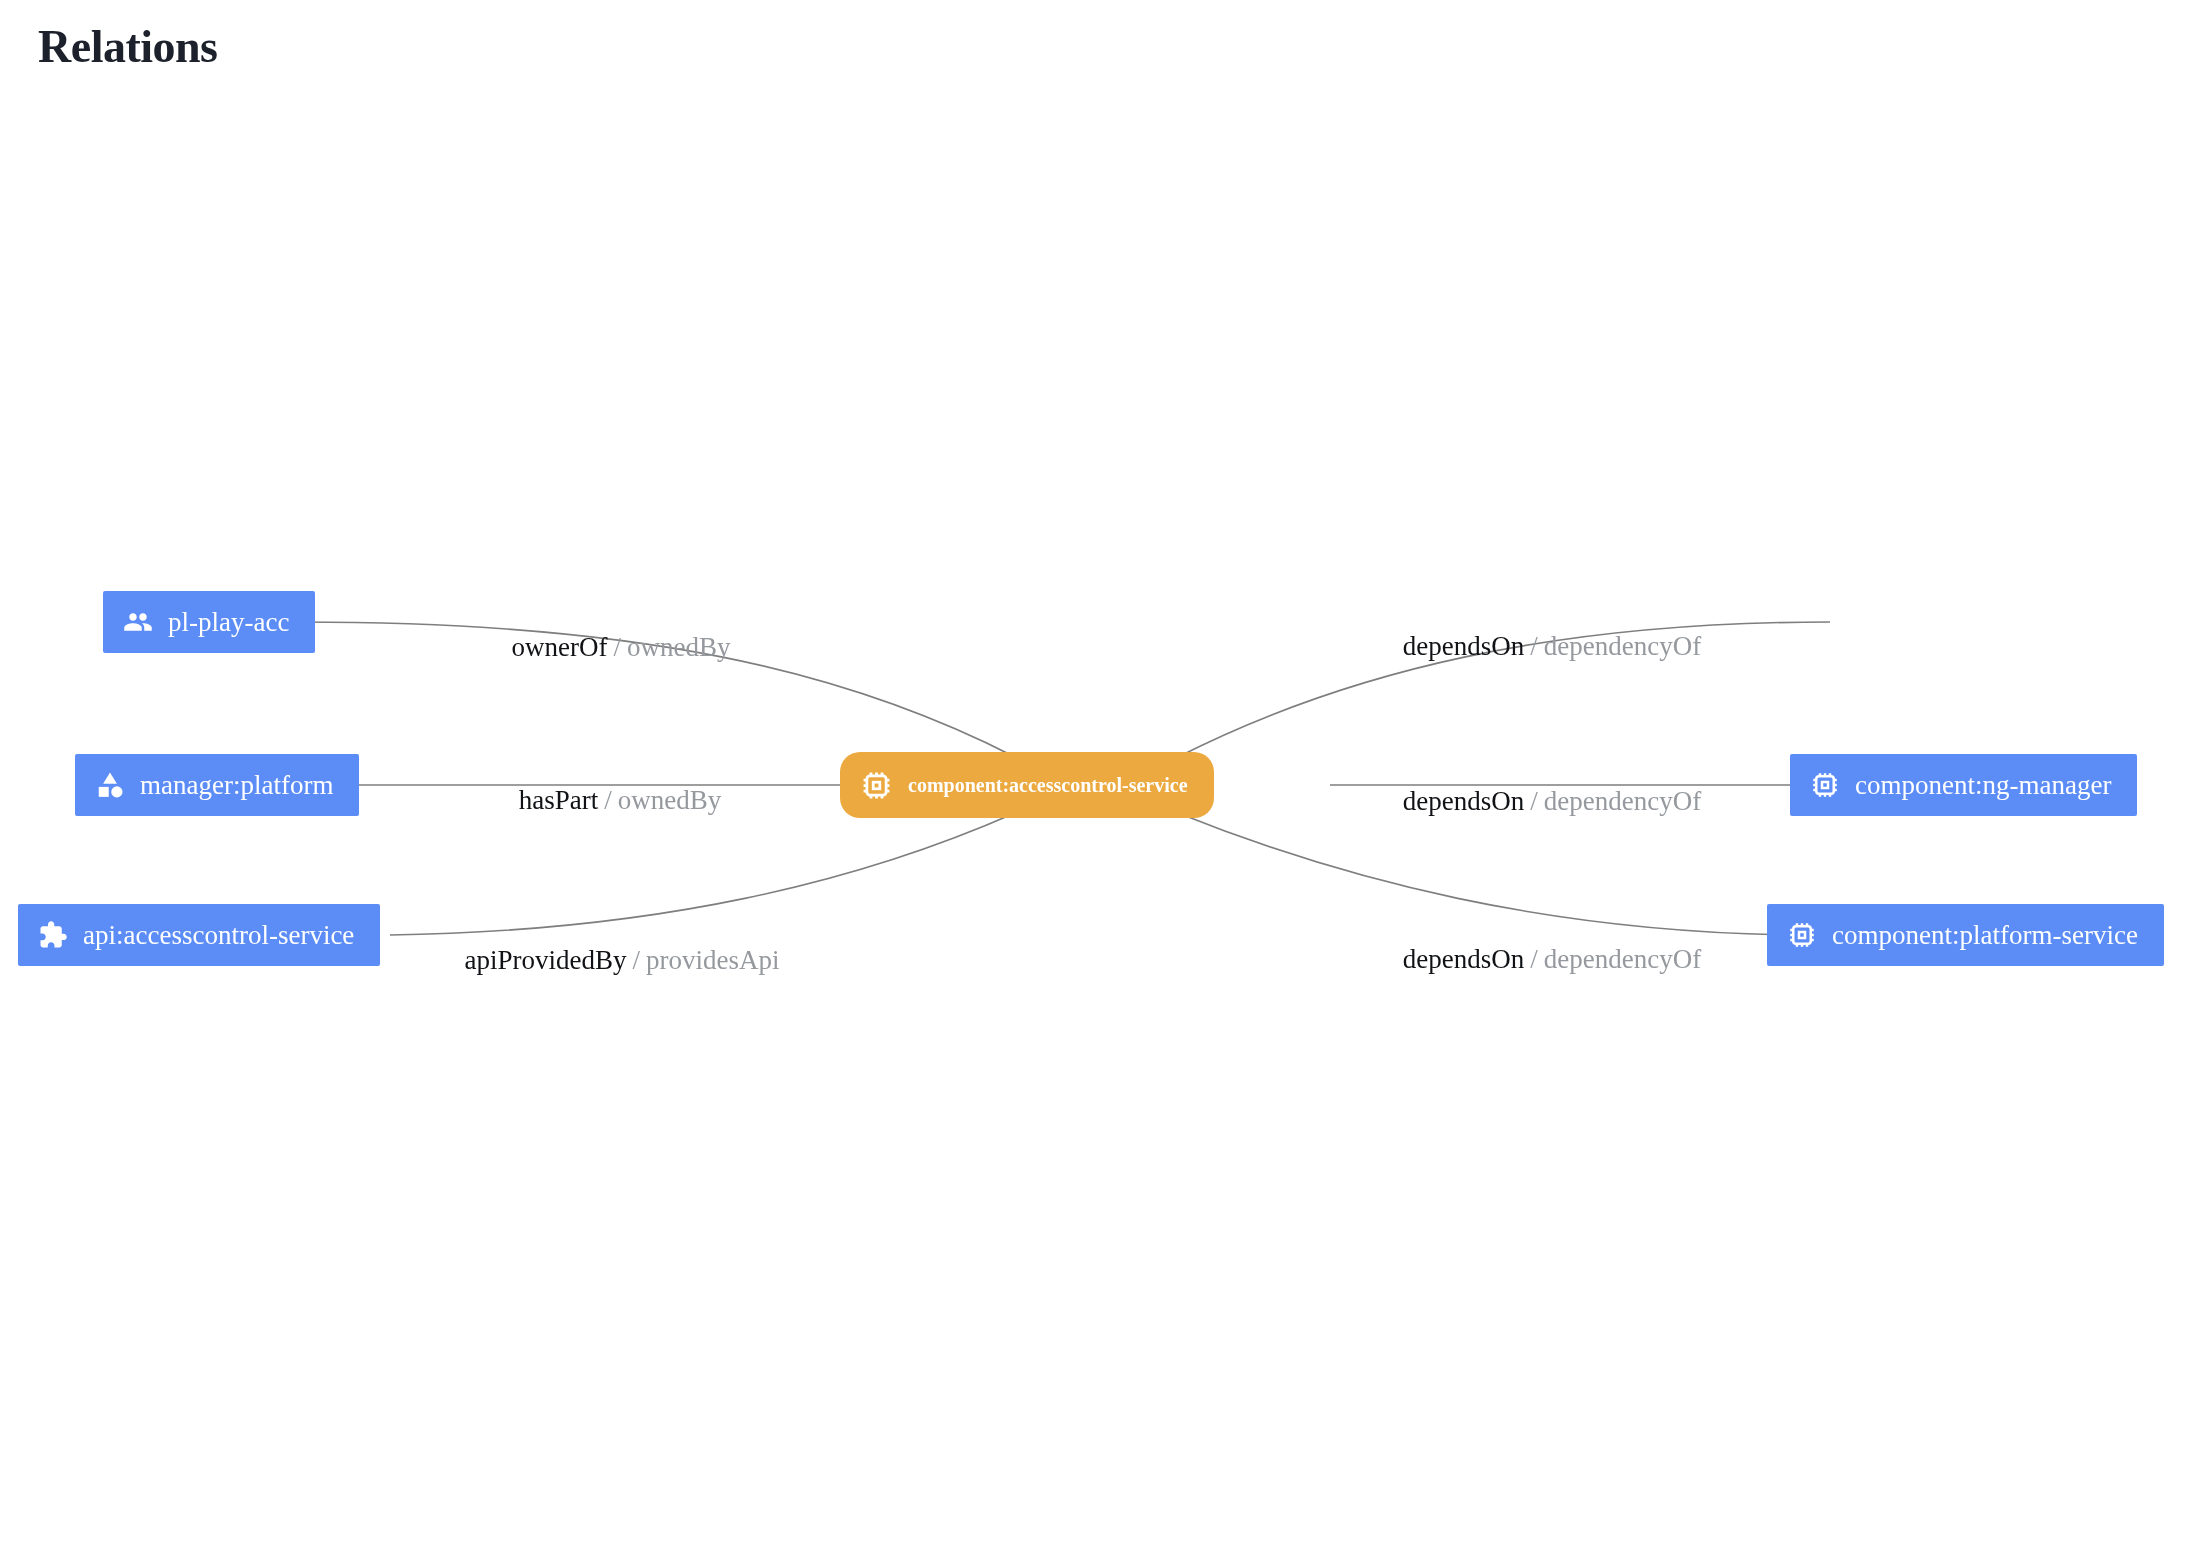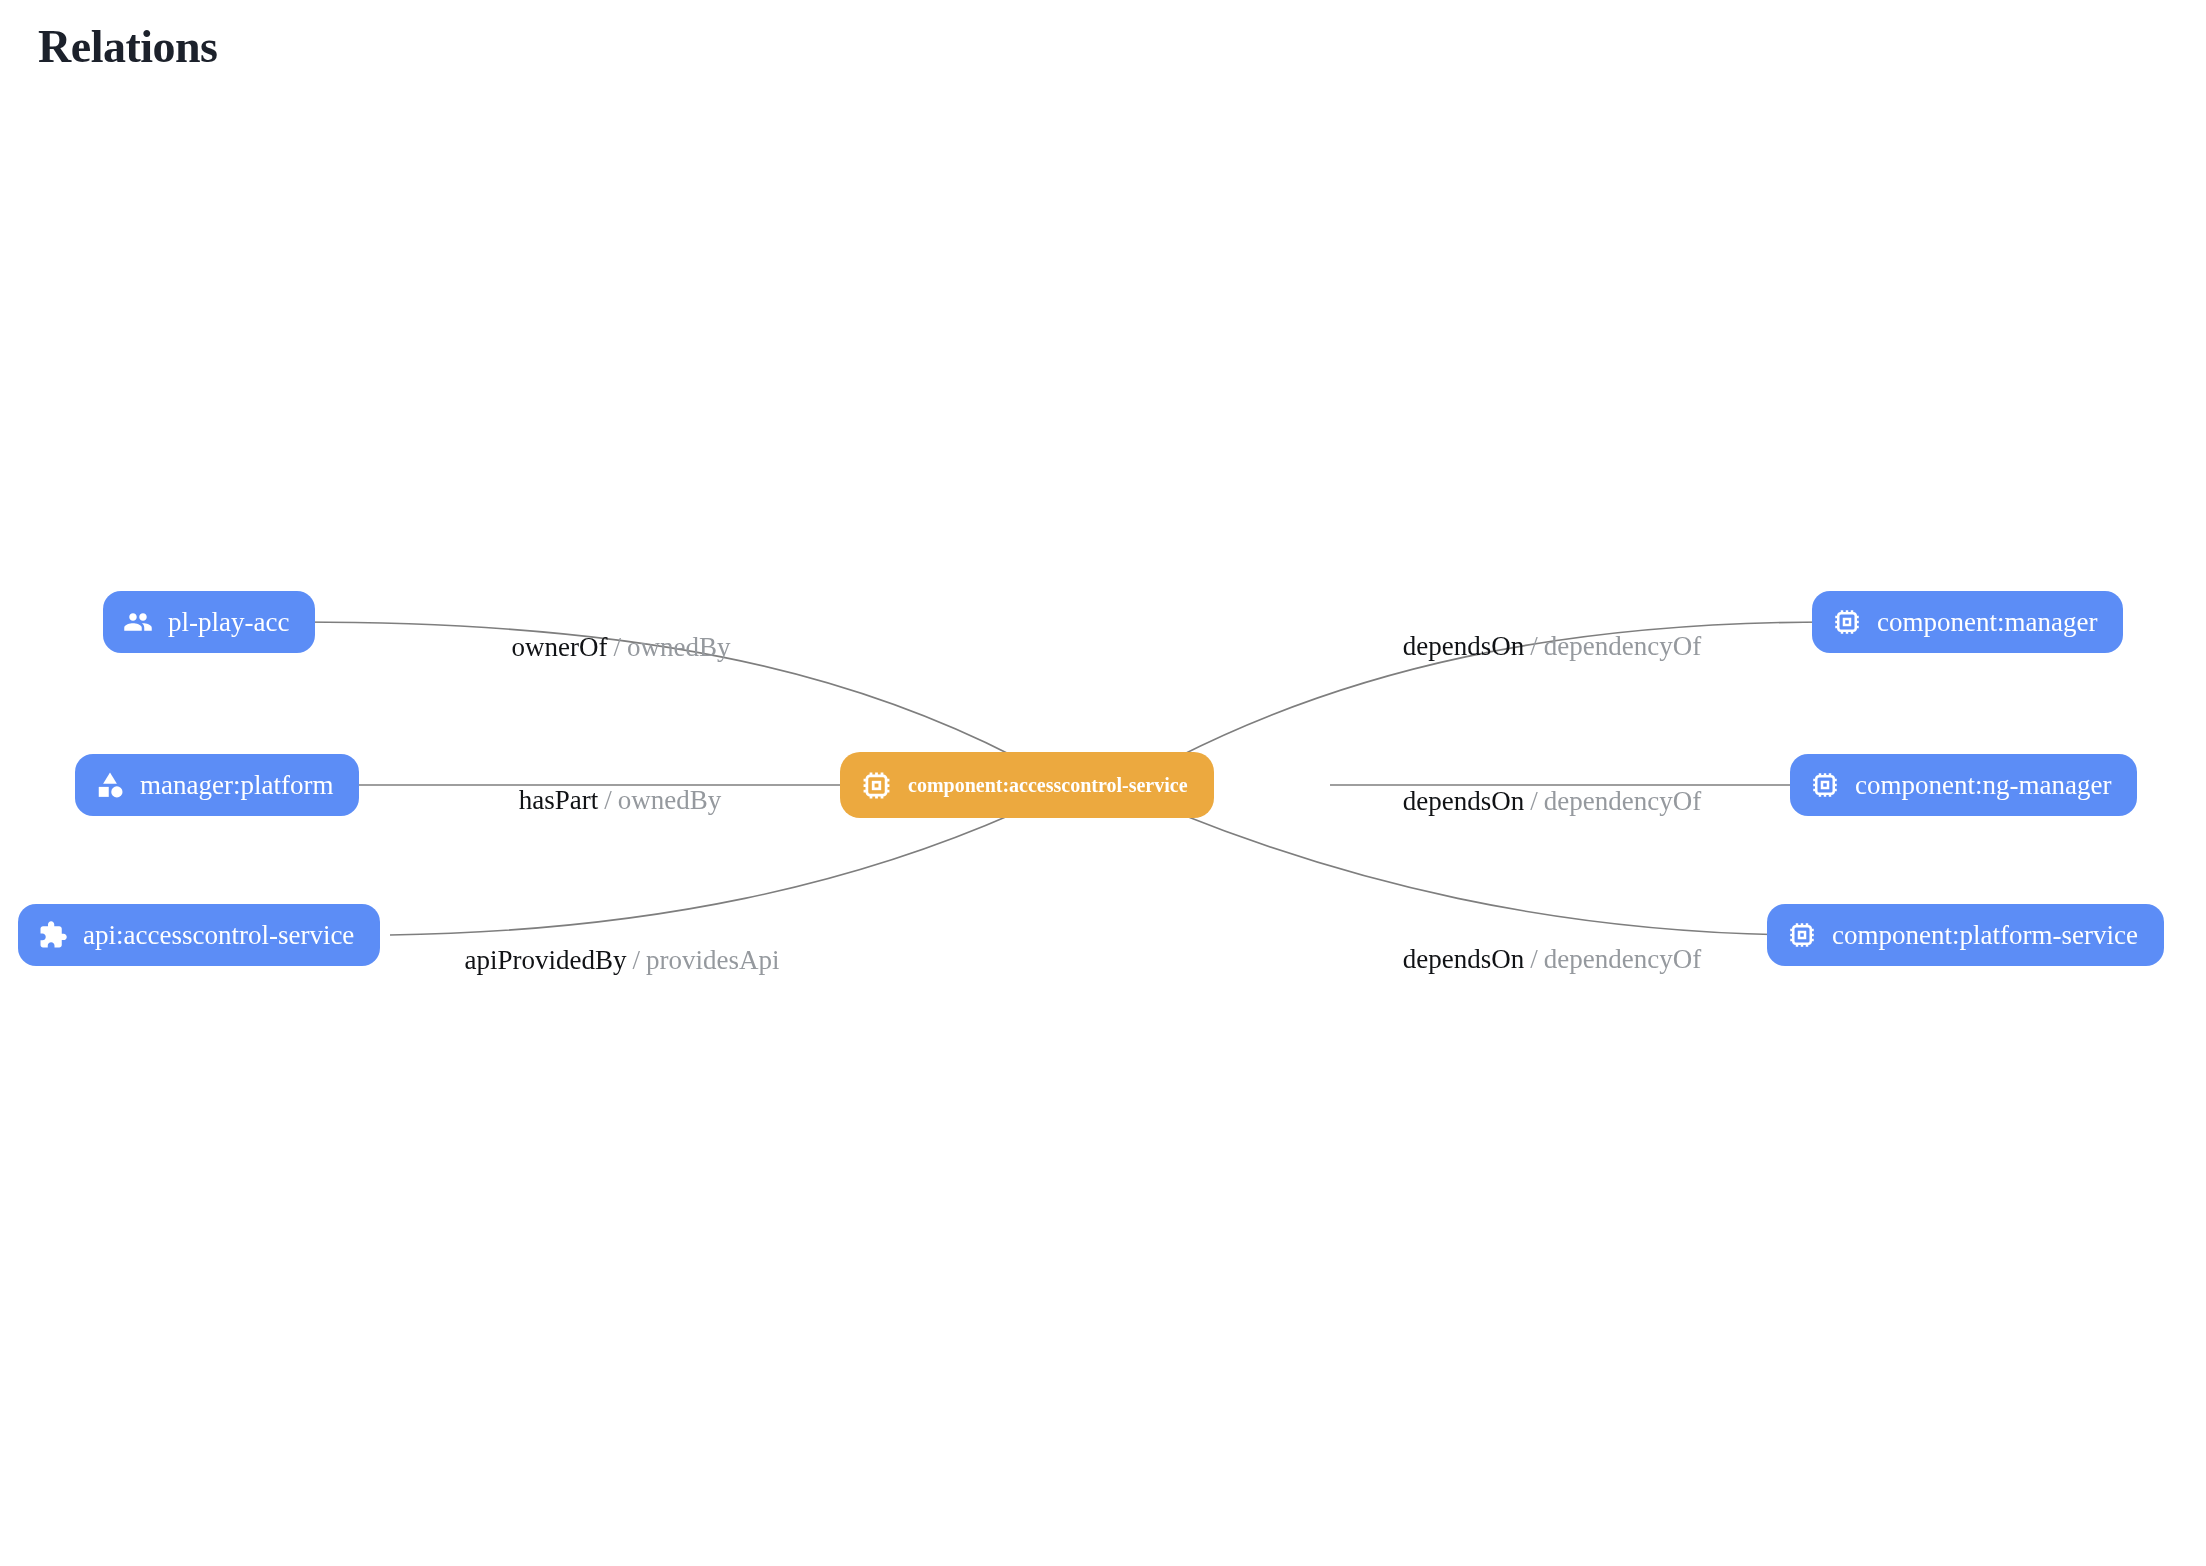--- a/index.html
+++ b/index.html
@@ -8,21 +8,21 @@
     font-family:Liberation Serif, serif; overflow:hidden;
   }
   .title {
     position:absolute; left:38px; top:20px;
     font-size:46px; font-weight:700; color:#1c212b; letter-spacing:-0.5px;
   }
   svg.edges { position:absolute; left:0; top:0; z-index:1; }
   .edge { fill:none; stroke:#7e7e7e; stroke-width:1.6; }
   .node {
     position:absolute; z-index:2; display:inline-flex; align-items:center;
-    gap:15px; padding:0 26px 0 20px; height:62px; border-radius:18px;
+    gap:15px; padding:0 26px 0 20px; height:62px; border-radius:2px;
     color:#ffffff; font-size:27px; white-space:nowrap; cursor:pointer;
   }
   .node--blue { background:#5C8DF6; }
   .node--center {
     background:#ECA93F; height:66px; border-radius:20px;
     font-weight:700; font-size:20px;
   }
   .icon { display:flex; width:30px; height:30px; flex:0 0 auto; }
   .icon svg { width:100%; height:100%; }
   .node--center .icon { width:33px; height:33px; }
@@ -88,30 +88,20 @@
     <span class="icon">
       <svg viewBox="0 0 24 24" fill="none" stroke="#ffffff" stroke-width="2">
         <rect x="5" y="5" width="14" height="14" rx="2.2"></rect>
         <rect x="9.6" y="9.6" width="4.8" height="4.8"></rect>
         <path d="M8 5V2.6 M12 5V2.6 M16 5V2.6 M8 19v2.4 M12 19v2.4 M16 19v2.4 M5 8H2.6 M5 12H2.6 M5 16H2.6 M19 8h2.4 M19 12h2.4 M19 16h2.4"></path>
       </svg>
     </span>
     <span>component:accesscontrol-service</span>
   </div>
 
-  <div class="node node--blue" style="left:1812px; top:591px;">
-    <span class="icon">
-      <svg viewBox="0 0 24 24" fill="none" stroke="#ffffff" stroke-width="2">
-        <rect x="5" y="5" width="14" height="14" rx="2.2"></rect>
-        <rect x="9.6" y="9.6" width="4.8" height="4.8"></rect>
-        <path d="M8 5V2.6 M12 5V2.6 M16 5V2.6 M8 19v2.4 M12 19v2.4 M16 19v2.4 M5 8H2.6 M5 12H2.6 M5 16H2.6 M19 8h2.4 M19 12h2.4 M19 16h2.4"></path>
-      </svg>
-    </span>
-    <span>component:manager</span>
-  </div>
 
   <div class="node node--blue" style="left:1790px; top:754px;">
     <span class="icon">
       <svg viewBox="0 0 24 24" fill="none" stroke="#ffffff" stroke-width="2">
         <rect x="5" y="5" width="14" height="14" rx="2.2"></rect>
         <rect x="9.6" y="9.6" width="4.8" height="4.8"></rect>
         <path d="M8 5V2.6 M12 5V2.6 M16 5V2.6 M8 19v2.4 M12 19v2.4 M16 19v2.4 M5 8H2.6 M5 12H2.6 M5 16H2.6 M19 8h2.4 M19 12h2.4 M19 16h2.4"></path>
       </svg>
     </span>
     <span>component:ng-manager</span>

